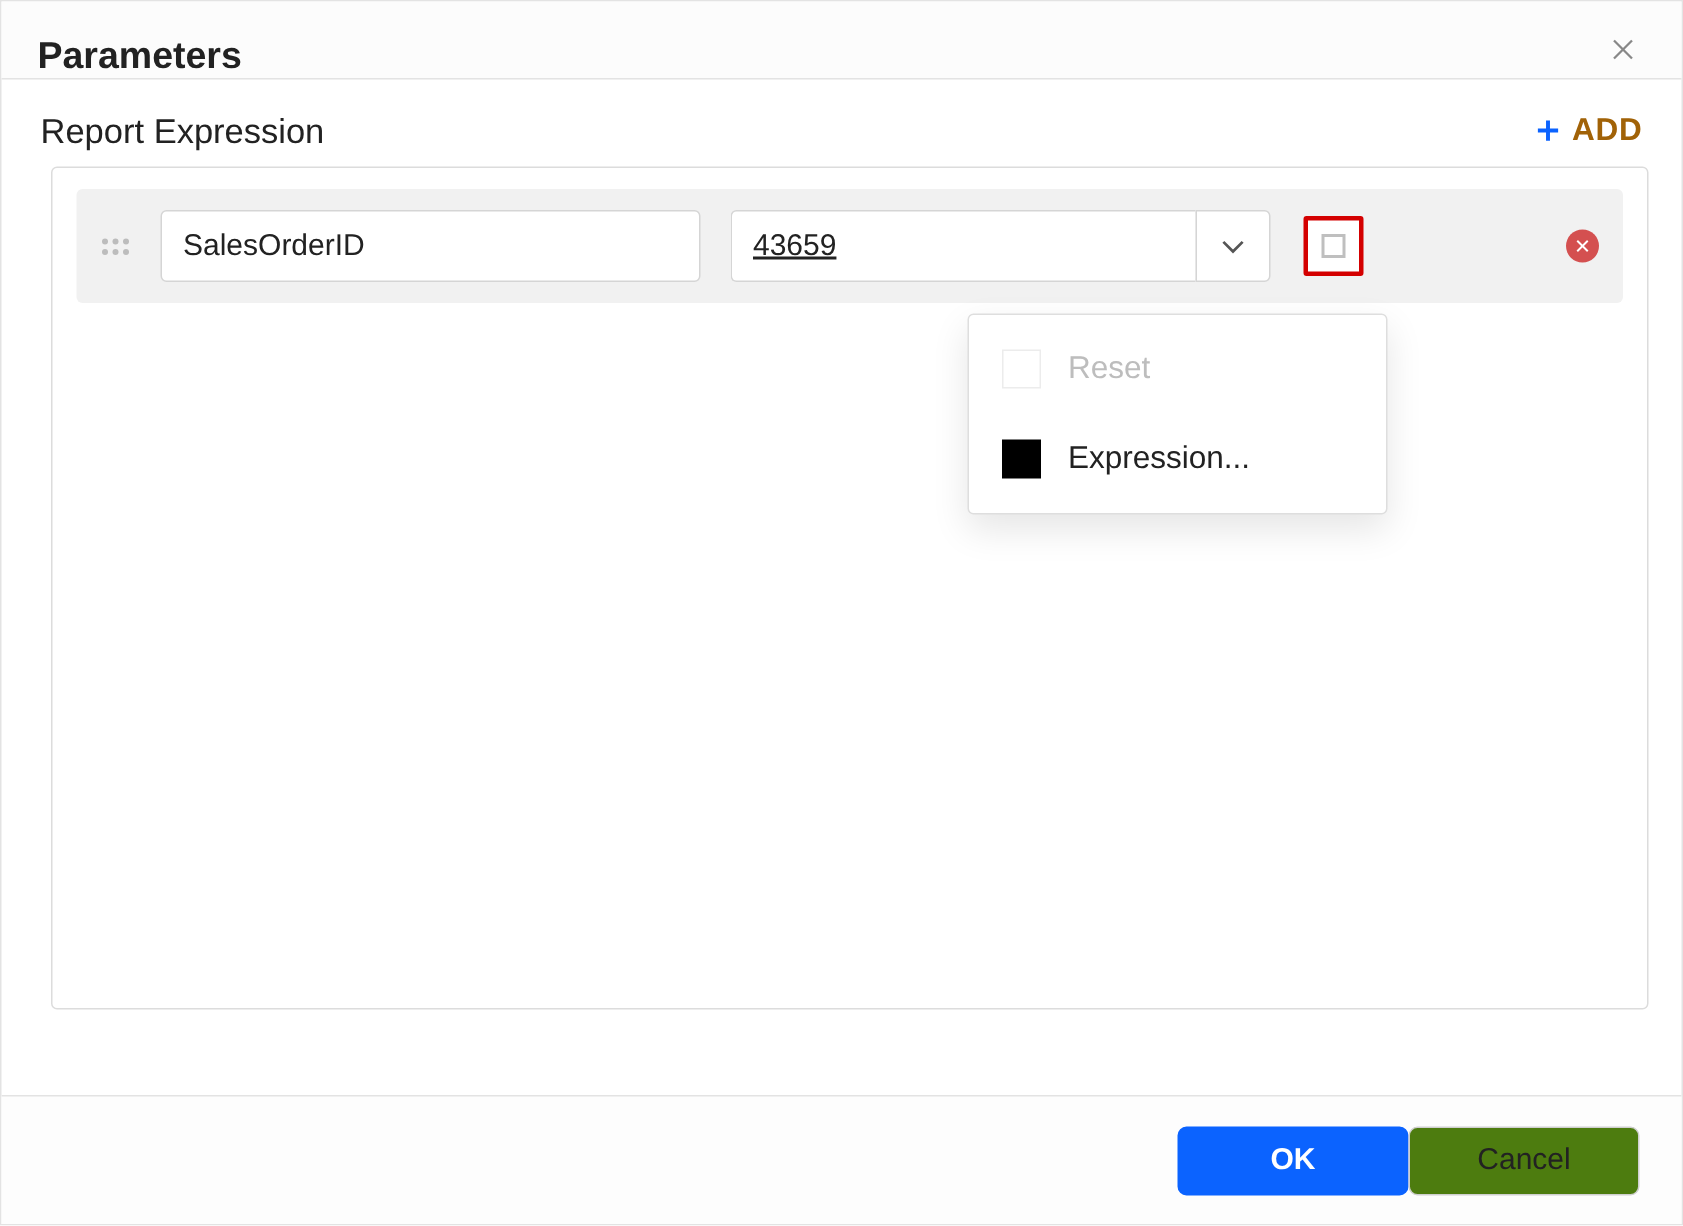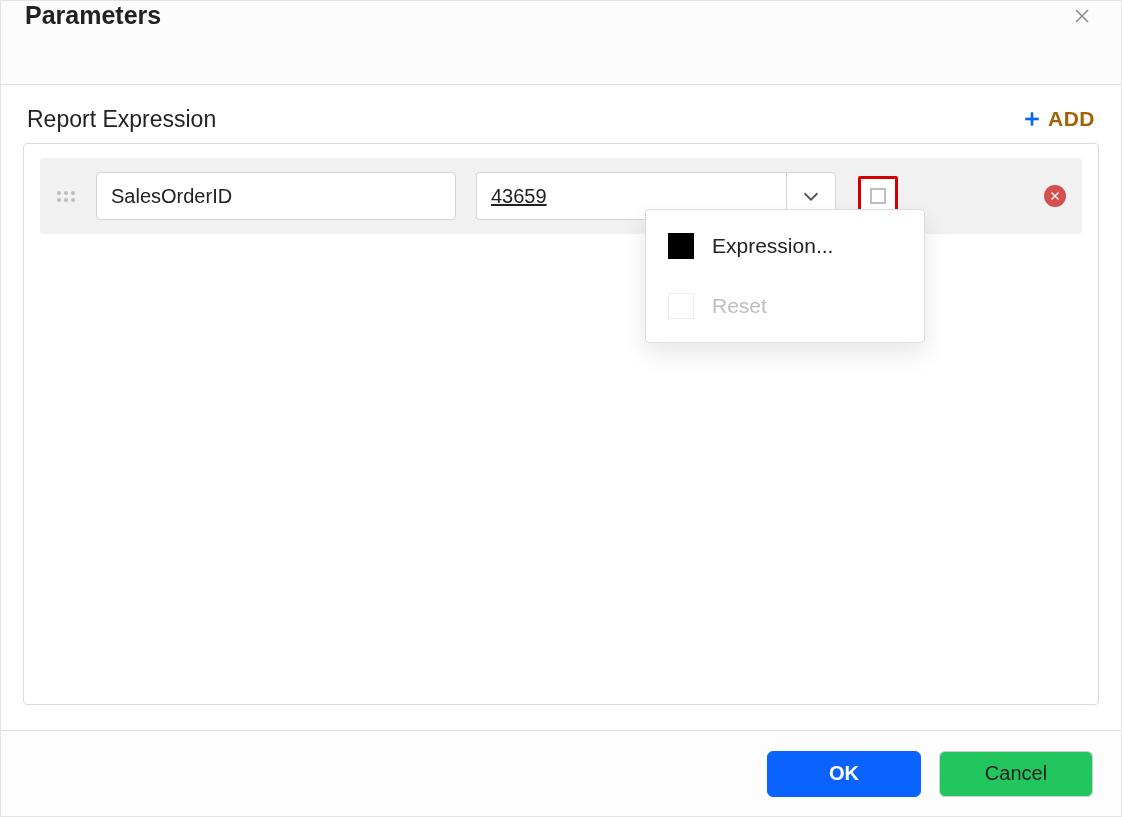--- a/index.html
+++ b/index.html
@@ -1,31 +1,31 @@
 <!DOCTYPE html>
 <html><head>
 <meta charset="utf-8">
 <style>
   * { box-sizing: border-box; }
   html, body { margin:0; padding:0; font-family: "Segoe UI", Arial, Helvetica, sans-serif; background:#ffffff; color:#222; }
   .dialog {
     width:1122px; height:817px; border:1px solid #e3e3e3; position:relative; background:#fff;
   }
   .dialog-header {
-    height:84px; border-bottom:1px solid #e3e3e3; background:#fcfcfc;
-    display:flex; align-items:flex-start; justify-content:space-between; padding:0 24px;
+    height:52px; border-bottom:1px solid #e3e3e3; background:#fcfcfc;
+    display:flex; align-items:flex-end; justify-content:space-between; padding:0 24px;
   }
   .dialog-title { font-size:25px; font-weight:600; color:#222; }
   .close-x { font-size:22px; color:#888; cursor:pointer; padding:6px; line-height:1; }
   .dialog-body { padding:14px 22px 0 22px; }
   .section-head { display:flex; align-items:center; justify-content:space-between; height:44px; padding:0 4px 4px 4px;}
   .section-title { font-size:23px; color:#222; }
   .add-btn { color:#a16207; font-size:21px; font-weight:700; letter-spacing:.5px; display:flex; align-items:center; gap:7px; cursor:pointer;}
   .add-btn svg { width:18px; height:18px; }
-  .panel { border:1px solid #dcdcdc; border-radius:4px; height:562px; padding:14px 16px; background:#fff; }
+  .panel { border:1px solid #dcdcdc; border-radius:4px; height:562px; padding:14px 16px; background:#fff;margin-left:11px; }
   .param-row {
     height:76px; background:#f1f1f1; border-radius:4px; margin-bottom:14px;
     display:flex; align-items:center; padding:12px 16px; gap:20px; position:relative;
   }
   .drag-handle { width:20px; display:flex; flex-wrap:wrap; gap:3px; justify-content:center; cursor:grab;}
   .drag-handle span { width:4px; height:4px; border-radius:50%; background:#bcbcbc; display:block;}
   .name-input {
     flex:0 0 360px; height:48px; border:1px solid #d5d5d5; border-radius:4px; background:#fff;
     font-size:20px; padding:0 14px; color:#222;
   }
@@ -53,25 +53,25 @@
     position:absolute; top:208px; left:644px; width:280px; background:#fff; border:1px solid #dedede;
     border-radius:4px; box-shadow:0 10px 24px rgba(0,0,0,.10); padding:6px 0; z-index:10;
   }
   .popup-item { height:60px; display:flex; align-items:center; gap:18px; padding:0 22px; font-size:21px; cursor:pointer;}
   .popup-item.disabled { color:#bdbdbd; cursor:default; }
   .popup-item .ico { width:26px; height:26px; }
   .ico.blank { border:1px solid #ececec; background:#fff; }
   .ico.solid { background:#000; }
   .dialog-footer {
     position:absolute; left:0; right:0; bottom:0; height:86px; border-top:1px solid #e3e3e3; background:#fdfdfd;
-    display:flex; align-items:center; justify-content:flex-end; gap:18px; padding:0 28px;
+    display:flex; align-items:center; justify-content:flex-end; padding:0 28px;
   }
   .btn { height:46px; min-width:154px; border-radius:6px; font-size:20px; display:flex; align-items:center; justify-content:center; cursor:pointer;}
   .btn-primary { background:#0b63ff; color:#fff; border:1px solid #0b63ff; font-weight:600;}
-  .btn-secondary { background:#22c55e; color:#222; border:1px solid #cfcfcf;}
+  .btn-secondary { background:#4d7c0f; color:#222; border:1px solid #cfcfcf;}
 </style>
 </head>
 <body>
 
 <div class="dialog">
   <div class="dialog-header">
     <div class="dialog-title">Parameters</div>
     <div class="close-x">
       <svg viewBox="0 0 24 24" width="18" height="18">
           <line x1="4" y1="4" x2="20" y2="20" stroke="#888" stroke-width="2"></line>
@@ -121,27 +121,27 @@
               <line x1="19" y1="5" x2="5" y2="19"></line>
             </svg>
         </div>
       </div>
 
 
     </div>
   </div>
 
   <div class="popup">
+    <div class="popup-item disabled">
+      <div class="ico blank"></div>
+      <span>Reset</span>
+    </div>
     <div class="popup-item">
       <div class="ico solid"></div>
       <span>Expression...</span>
-    </div>
-    <div class="popup-item disabled">
-      <div class="ico blank"></div>
-      <span>Reset</span>
     </div>
   </div>
 
   <div class="dialog-footer">
     <div class="btn btn-primary">OK</div>
     <div class="btn btn-secondary">Cancel</div>
   </div>
 </div>
 
 </body></html>

